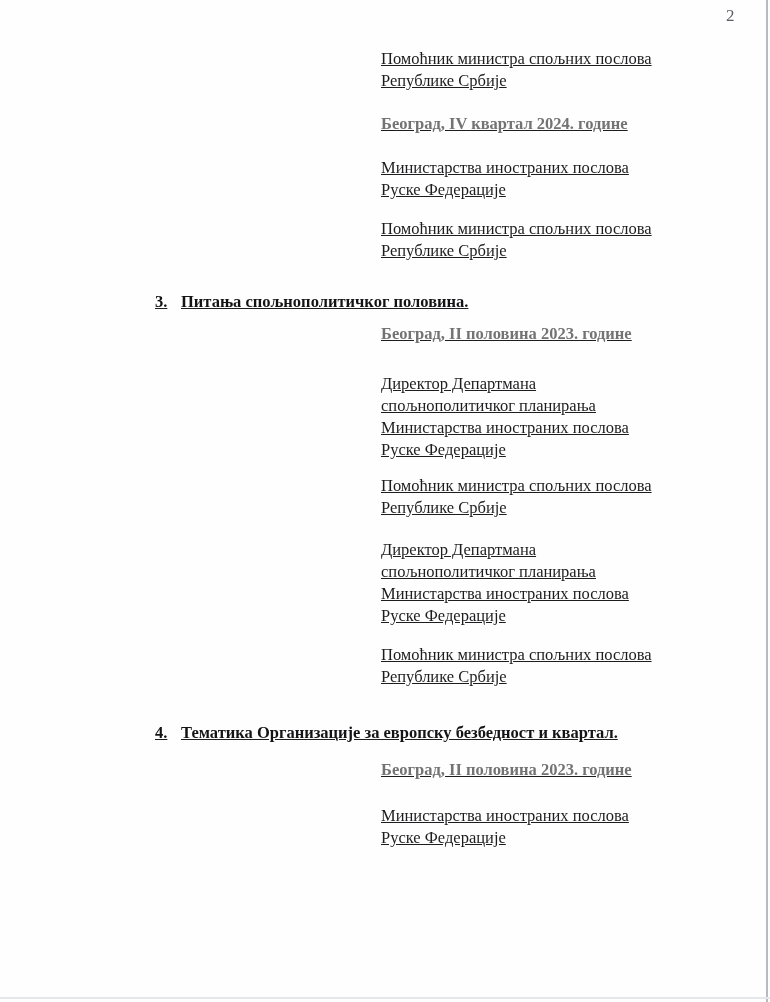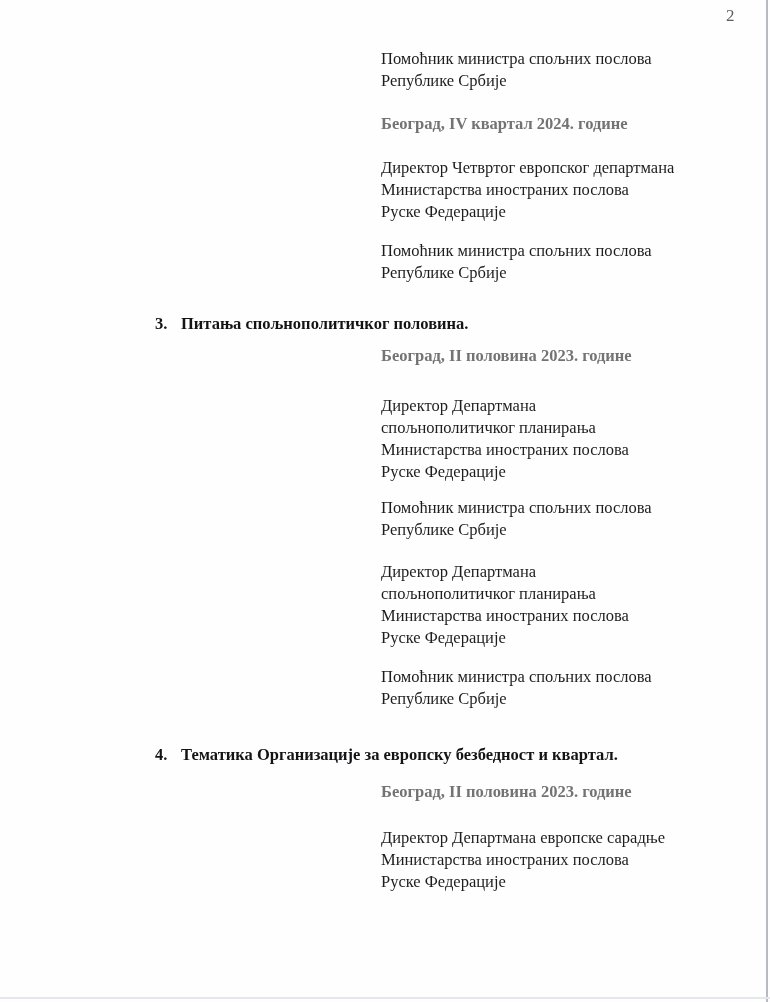--- a/index.html
+++ b/index.html
@@ -9,21 +9,21 @@
     font-family: "Liberation Serif", "DejaVu Serif", serif;
     color: #1d1d1f;
     position: relative;
     overflow: hidden;
   }
   .page { position: relative; width: 770px; height: 1002px; background: #fefefe; }
   .page-number {
     position: absolute; top: 6px; left: 726px;
     font-size: 17px; color: #5a5e64;
   }
-  .content { display: flow-root; position: relative; width: 100%; height: 100%; }
+  .content { display: flow-root; position: relative; width: 100%; height: 100%; text-decoration: underline; }
   .block {
     margin: 0 0 0 381px;
     font-size: 16.5px; line-height: 22px;
   }
   .line { display: block; white-space: nowrap; }
   .venue { font-weight: 700; color: #737373; }
   .heading {
     margin-left: 155px; margin-right: 20px;
     font-weight: 700; color: #141416;
     display: flex; align-items: baseline;
@@ -50,21 +50,20 @@
   <div class="content">
 
     <div class="block" style="margin-top:48px">
       <span class="line">Помоћник министра спољних послова</span>
       <span class="line">Републике Србије</span>
     </div>
 
     <div class="block venue" style="margin-top:21px">Београд, IV квартал 2024. године</div>
 
     <div class="block" style="margin-top:22px">
-      <span class="line">Директор Четвртог европског департмана</span>
       <span class="line">Министарства иностраних послова</span>
       <span class="line">Руске Федерације</span>
     </div>
 
     <div class="block" style="margin-top:17px">
       <span class="line">Помоћник министра спољних послова</span>
       <span class="line">Републике Србије</span>
     </div>
 
     <div class="heading" style="margin-top:29px">
@@ -100,21 +99,20 @@
     </div>
 
     <div class="heading" style="margin-top:34px">
       <span class="num">4.</span>
       <span class="title">Тематика Организације за европску безбедност и квартал.</span>
     </div>
 
     <div class="block venue" style="margin-top:15px">Београд, II половина 2023. године</div>
 
     <div class="block" style="margin-top:24px">
-      <span class="line">Директор Департмана европске сарадње</span>
       <span class="line">Министарства иностраних послова</span>
       <span class="line">Руске Федерације</span>
     </div>
 
   </div>
 
   <div class="edge-right"></div>
   <div class="edge-bottom"></div>
 
 </div>

